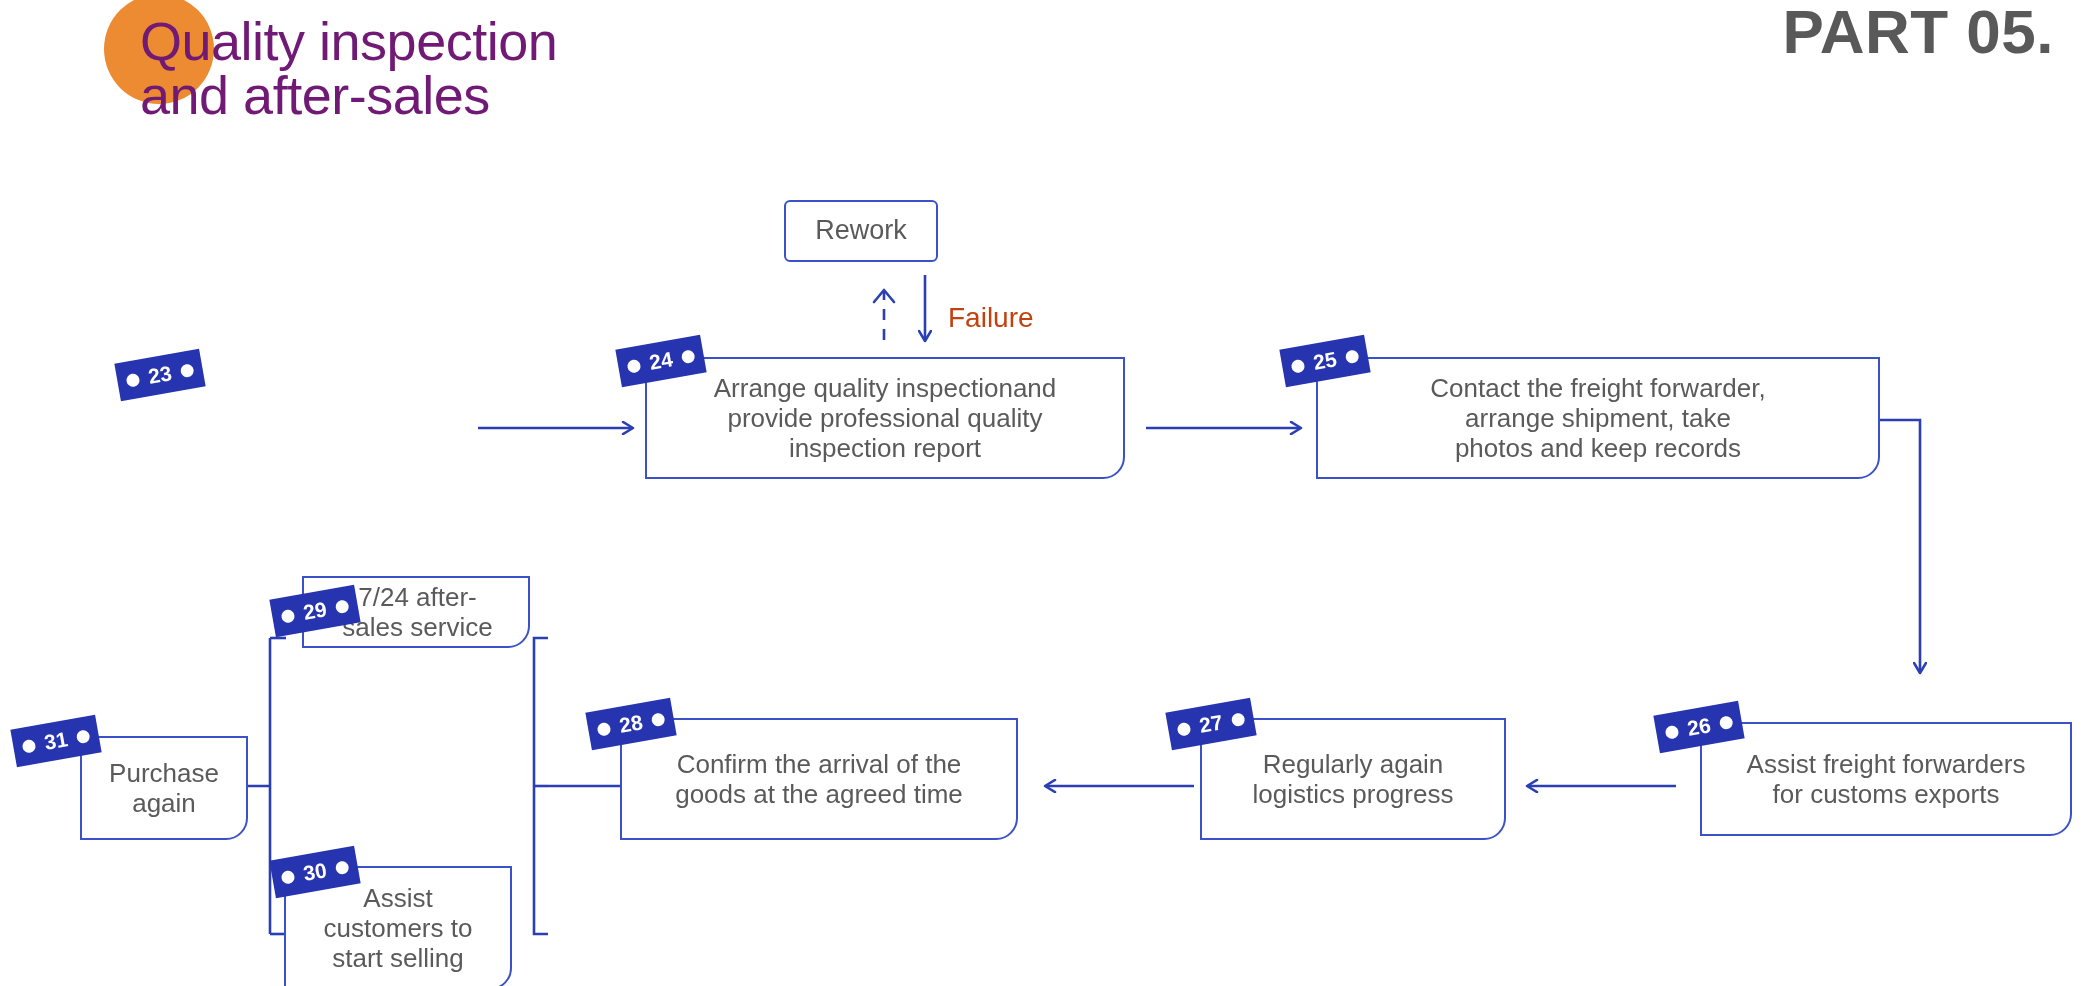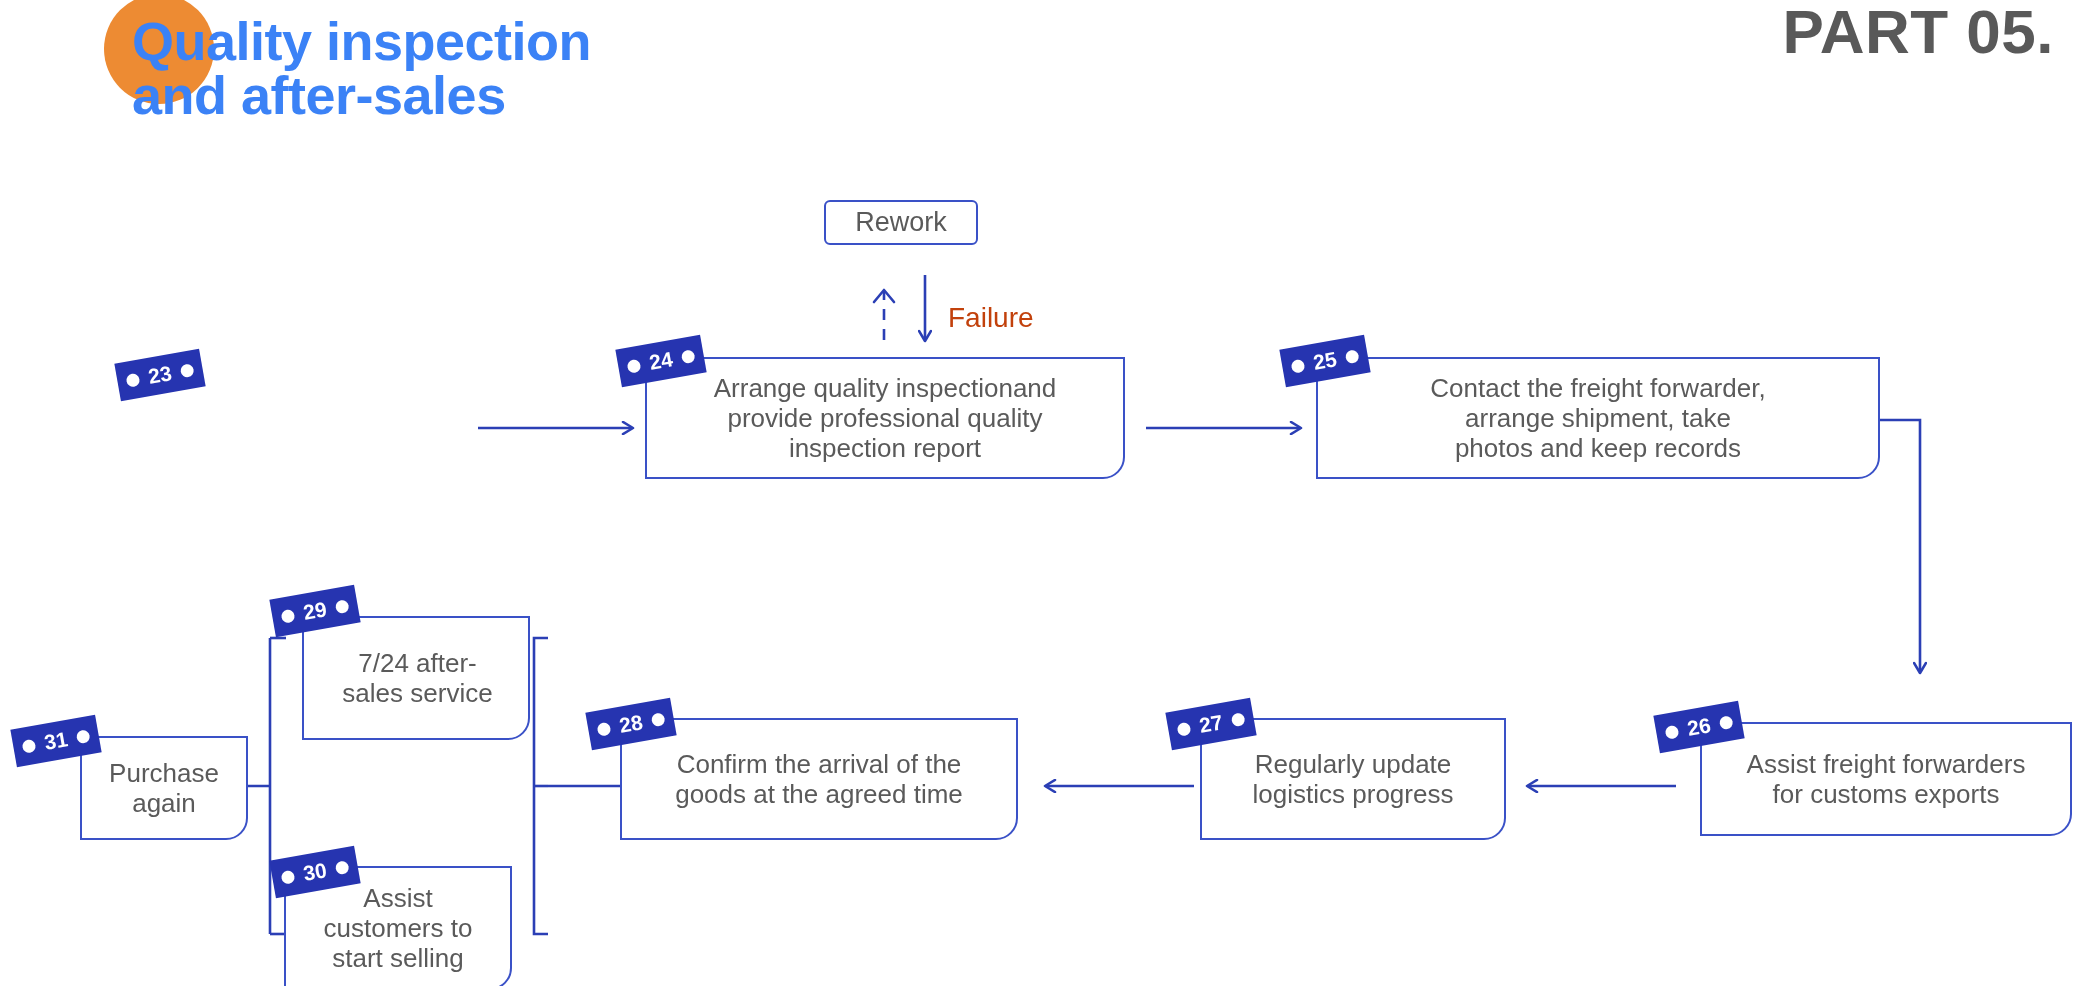--- a/index.html
+++ b/index.html
@@ -28,27 +28,27 @@
     left: 104px;
     top: -6px;
     width: 110px;
     height: 110px;
     background: #ed8b33;
     border-radius: 50% 50% 50% 50%;
     z-index: 1;
   }
   .page-title {
     position: absolute;
-    left: 132px;
+    left: 140px;
     top: 14px;
     z-index: 2;
     font-size: 54px;
-    font-weight: bold;
+    font-weight: normal;
     line-height: 1.0;
-    color: #3b82f6;
+    color: #701a75;
     letter-spacing: -0.5px;
     white-space: pre-line;
   }
   .part-label {
     position: absolute;
     right: 38px;
     top: -4px;
     font-size: 62px;
     font-weight: bold;
     color: #595959;
@@ -181,21 +181,21 @@
     </g>
 
     <g stroke="#2b3fb5" stroke-width="2.6" fill="none">
       <path d="M205,786 L270,786"></path>
       <path d="M270,638 L270,934"></path>
       <path d="M270,638 L286,638"></path>
       <path d="M270,934 L286,934"></path>
     </g>
   </svg>
 
-  <div class="node rework" style="left:824px; top:200px; width:154px; height:45px;">
+  <div class="node rework" style="left:784px; top:200px; width:154px; height:62px;">
     <span>Rework</span>
   </div>
 
   <div class="failure-label" style="left:948px; top:302px;">Failure</div>
 
   <div class="badge" style="left:117px; top:356px;">
     <span class="dot l"></span>
     <span class="num">23</span>
     <span class="dot r"></span>
   </div>
@@ -226,40 +226,40 @@
     <span style="white-space:pre-line">Assist freight forwarders
 for customs exports</span>
   </div>
   <div class="badge" style="left:1656px; top:708px;">
     <span class="dot l"></span>
     <span class="num">26</span>
     <span class="dot r"></span>
   </div>
 
   <div class="node" style="left:1200px; top:718px; width:306px; height:122px;">
-    <span style="white-space:pre-line">Regularly update
+    <span style="white-space:pre-line">Regularly again
 logistics progress</span>
   </div>
   <div class="badge" style="left:1168px; top:705px;">
     <span class="dot l"></span>
     <span class="num">27</span>
     <span class="dot r"></span>
   </div>
 
   <div class="node" style="left:620px; top:718px; width:398px; height:122px;">
     <span style="white-space:pre-line">Confirm the arrival of the
 goods at the agreed time</span>
   </div>
   <div class="badge" style="left:588px; top:705px;">
     <span class="dot l"></span>
     <span class="num">28</span>
     <span class="dot r"></span>
   </div>
 
-  <div class="node" style="left:302px; top:616px; width:228px; height:124px;padding-left:11px;">
+  <div class="node" style="left:302px; top:576px; width:228px; height:72px;padding-left:11px;">
     <span style="white-space:pre-line">7/24 after-
 sales service</span>
   </div>
   <div class="badge" style="left:272px; top:592px;">
     <span class="dot l"></span>
     <span class="num">29</span>
     <span class="dot r"></span>
   </div>
 
   <div class="node" style="left:284px; top:866px; width:228px; height:124px;">

